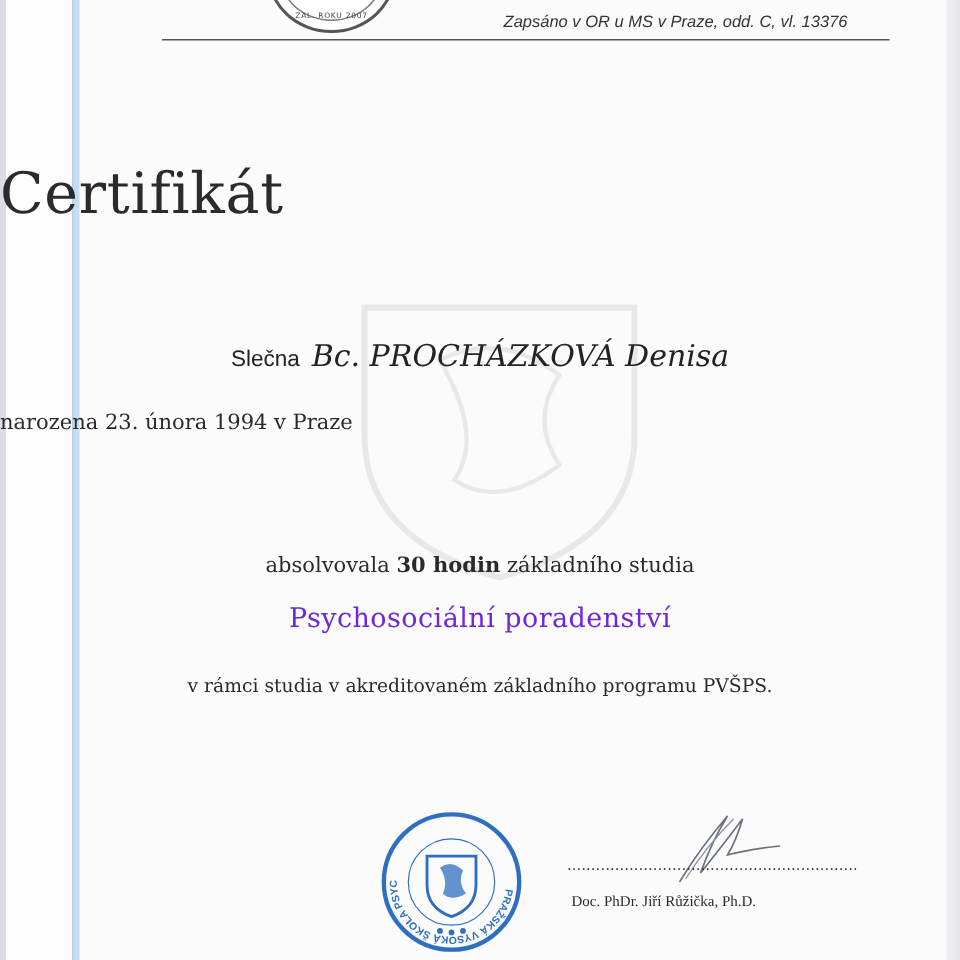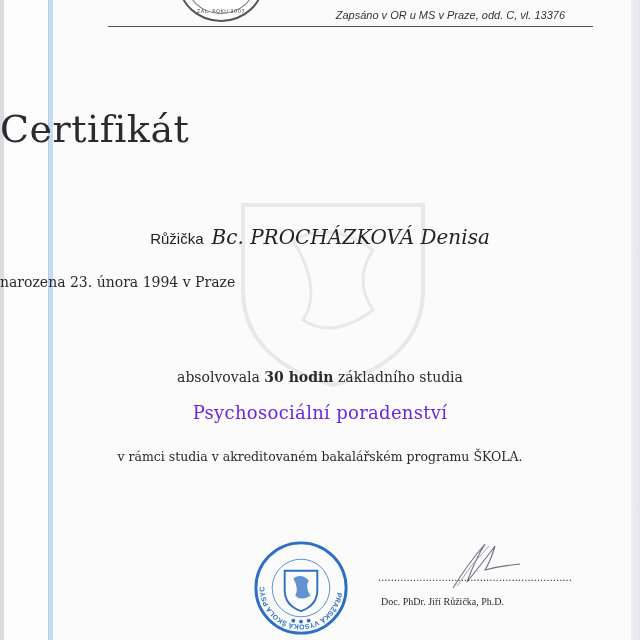--- a/index.html
+++ b/index.html
@@ -213,35 +213,35 @@
   <div class="registry">Zapsáno v OR u MS v Praze, odd. C, vl. 13376</div>
 
   <svg class="watermark" viewBox="0 0 200 190">
     <path d="M10 5 L190 5 L190 90 Q190 160 100 185 Q10 160 10 90 Z" fill="none" stroke="#000" stroke-width="4"></path>
     <path d="M60 40 Q100 20 140 50 Q120 80 140 110 Q100 140 70 120 Q90 90 60 40 Z" fill="none" stroke="#000" stroke-width="3"></path>
   </svg>
 
   <div class="title">Certifikát</div>
 
   <div class="recipient-line">
-    <span class="honorific">Růžička</span>
+    <span class="honorific">Slečna</span>
     <span class="name">Bc. PROCHÁZKOVÁ Denisa</span>
   </div>
 
   <div class="born">narozena 23. února 1994 v Praze</div>
 
   <div class="completed">
     <span>absolvovala</span>
     <b>30 hodin</b>
     <span>základního studia</span>
   </div>
 
   <div class="course">Psychosociální poradenství</div>
 
-  <div class="context">v rámci studia v akreditovaném bakalářském programu ŠKOLA.</div>
+  <div class="context">v rámci studia v akreditovaném základního programu PVŠPS.</div>
 
   <svg class="stamp" viewBox="0 0 100 100">
     <defs>
       <path id="stampArc" d="M50 50 m-38 0 a38 38 0 1 1 76 0 a38 38 0 1 1 -76 0"></path>
     </defs>
     <circle cx="50" cy="50" r="47" fill="none" stroke="#2f6fc2" stroke-width="3"></circle>
     <circle cx="50" cy="50" r="30" fill="none" stroke="#2f6fc2" stroke-width="0.8"></circle>
     <text font-family="Liberation Sans, sans-serif" font-size="7.2" font-weight="bold" fill="#2f6fc2">
       <textPath href="#stampArc" startOffset="52%">PRAŽSKÁ VYSOKÁ ŠKOLA PSYCHOSOCIÁLNÍCH STUDIÍ, s.r.o.</textPath>
     </text>

